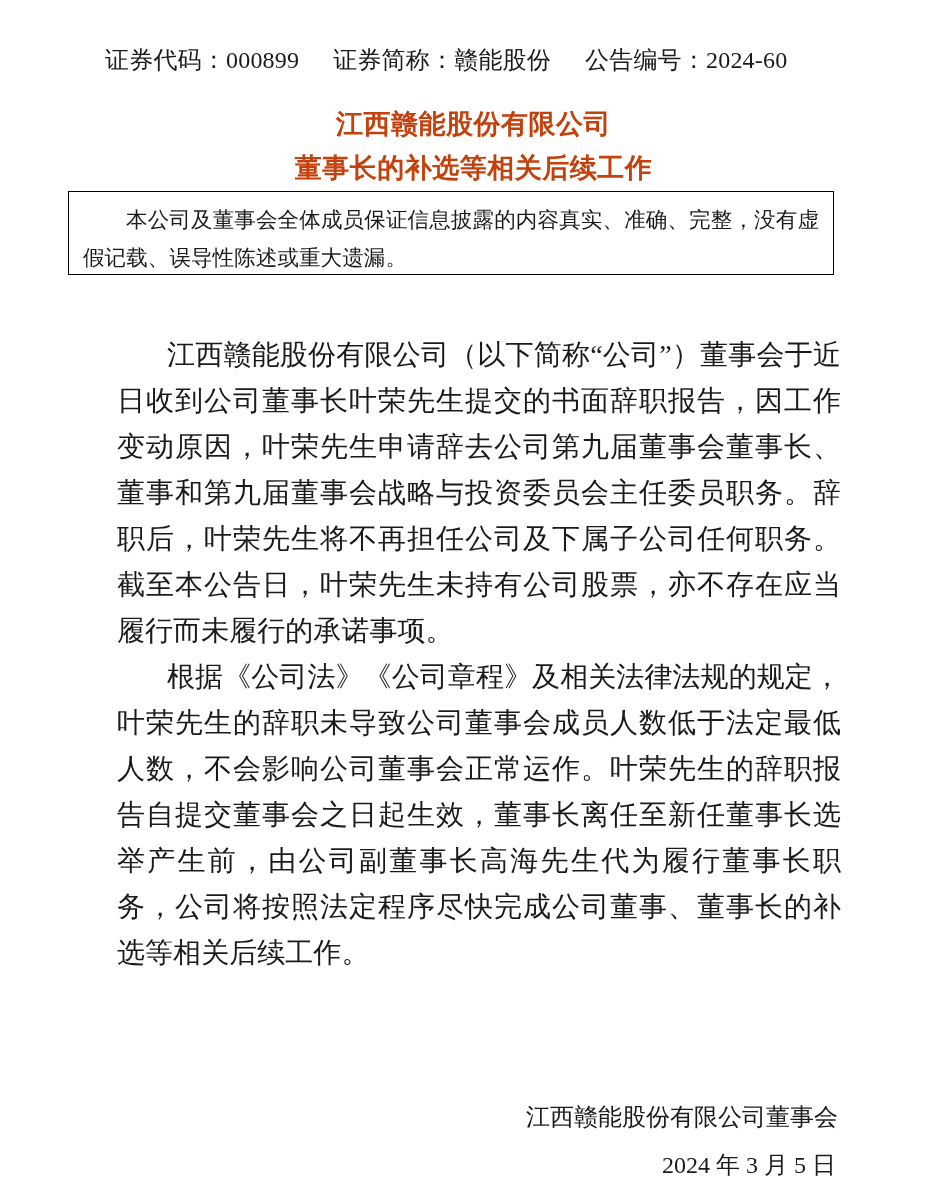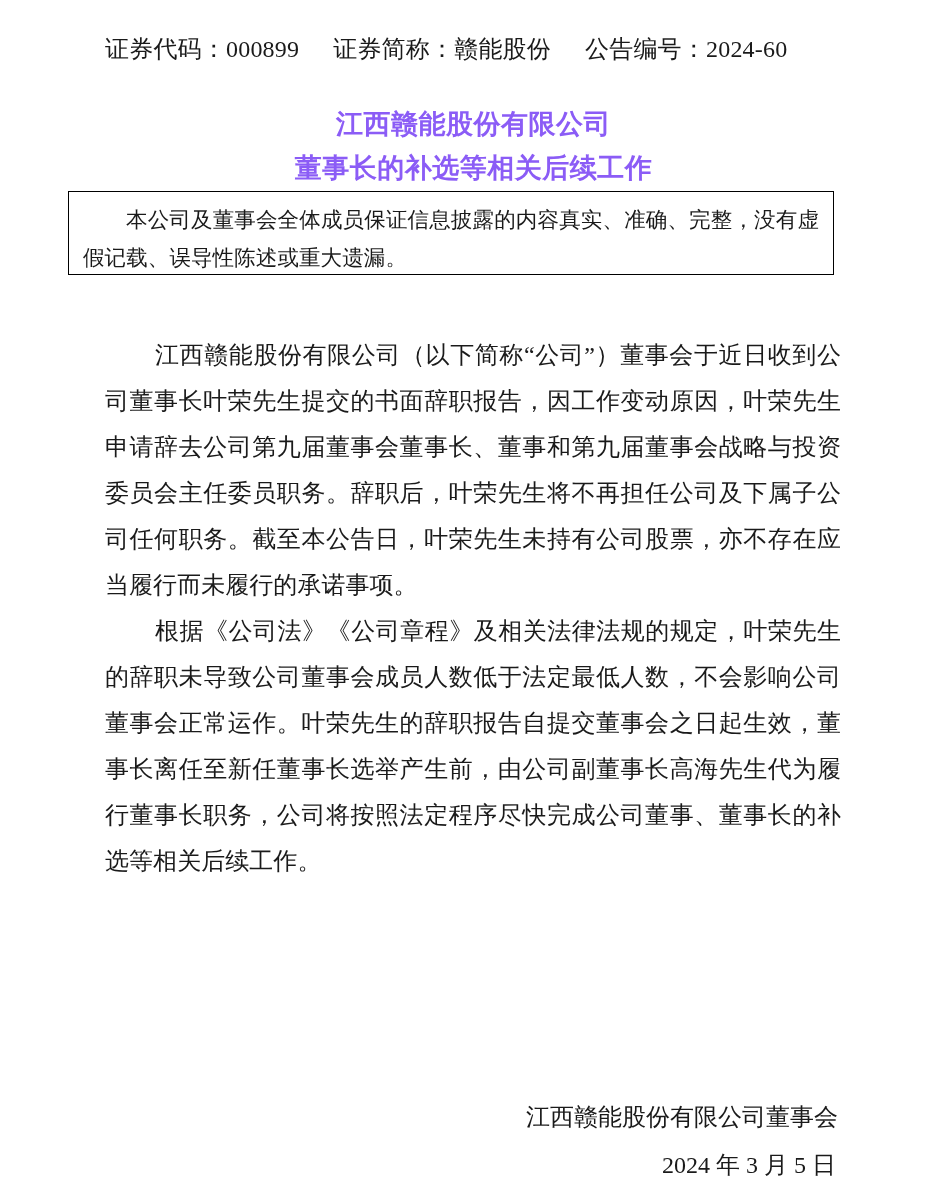--- a/index.html
+++ b/index.html
@@ -19,21 +19,21 @@
     height: 1189px;
     background: #ffffff;
     overflow: hidden;
     box-sizing: border-box;
   }
 
   
   .doc-header {
     position: absolute;
     left: 105px;
-    top: 32px;
+    top: 43px;
     width: 740px;
     font-size: 24px;
     line-height: 34px;
     white-space: nowrap;
     letter-spacing: 0.2px;
   }
   .doc-header .hspace {
     display: inline-block;
     width: 34px;
   }
@@ -45,21 +45,21 @@
     top: 102px;
     width: 947px;
     text-align: center;
   }
   .doc-title {
     font-family: Liberation Serif, serif;
     font-weight: bold;
     font-size: 27px;
     line-height: 44px;
     letter-spacing: 0.5px;
-    color: #8b5cf6;
+    color: #c2410c;
   }
 
   
   .notice-box {
     position: absolute;
     left: 68px;
     top: 191px;
     width: 766px;
     height: 84px;
     border: 1.6px solid #000;
@@ -76,26 +76,26 @@
   }
 
   
   .body-block {
     position: absolute;
     left: 105px;
     top: 332px;
     width: 736px;
   }
   .body-p {
-    font-size: 24px;
+    font-size: 28px;
     line-height: 46px;
     text-indent: 50px;
     text-align: justify;
     text-justify: inter-ideograph;
-    margin: 0 0 0 0;
+    margin: 0 0 0 12px;
     letter-spacing: 0.05px;
   }
 
   
   .sign-block {
     position: absolute;
     right: 109px;
     top: 1093px;
     text-align: right;
   }

